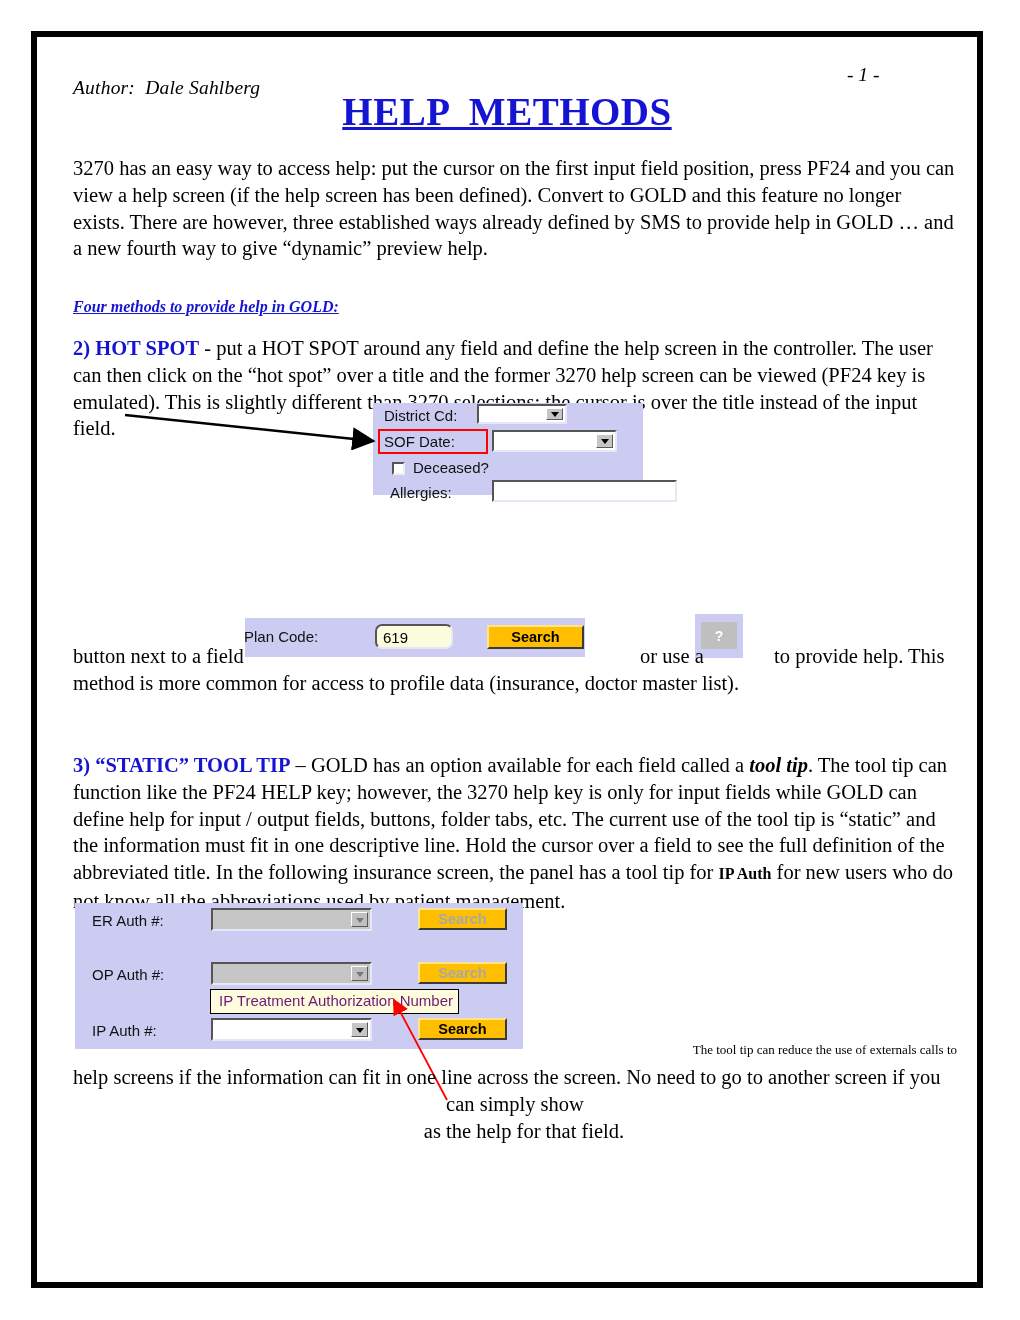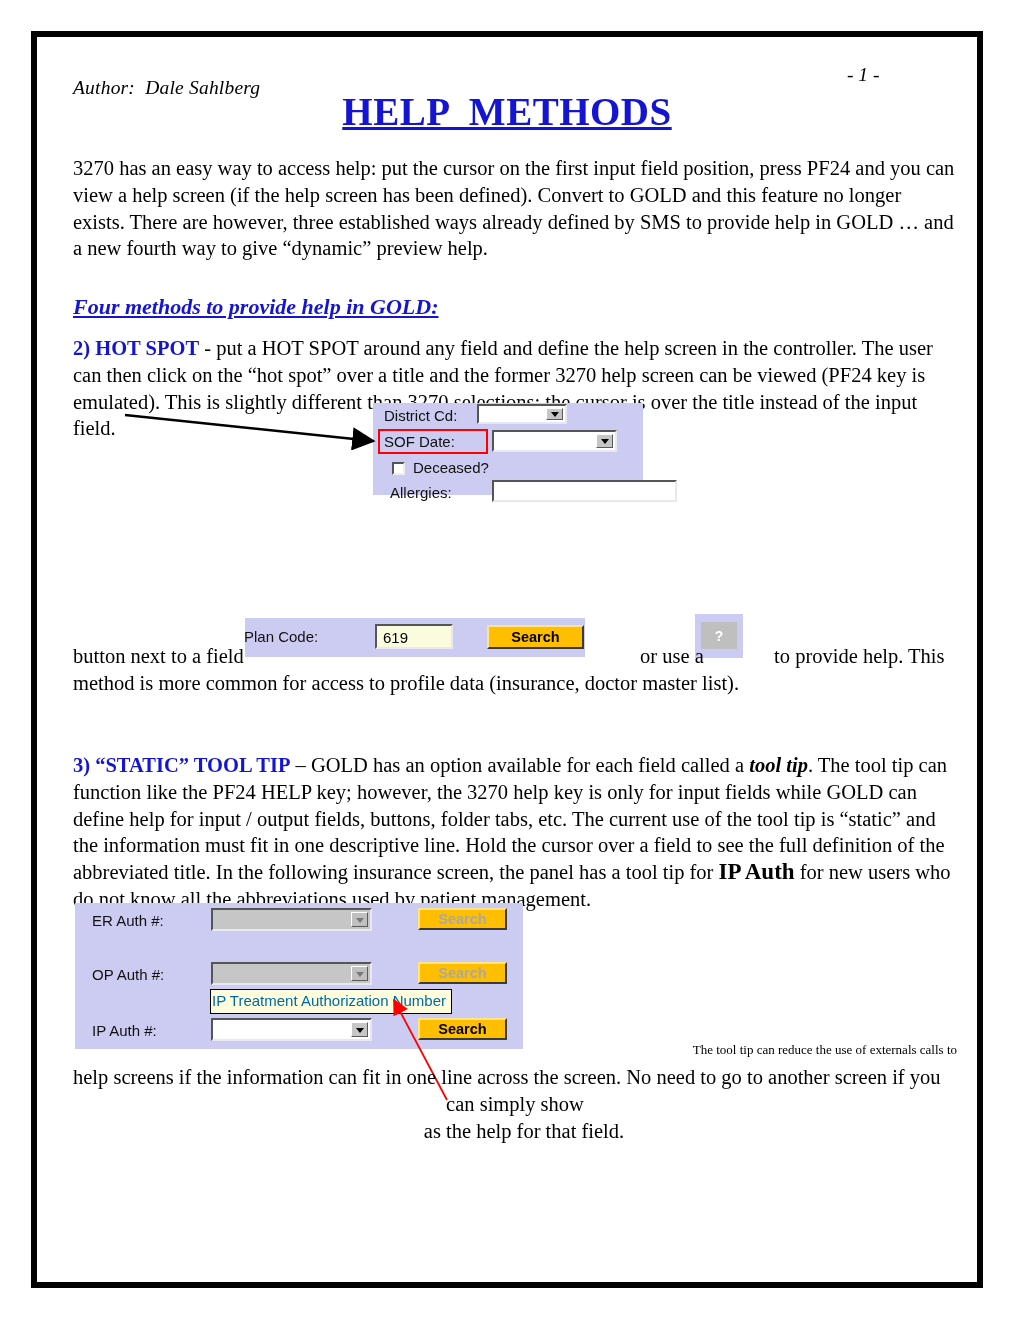--- a/index.html
+++ b/index.html
@@ -36,29 +36,29 @@
 
   
   .para{
     position:absolute;
     font-size:20.5px;line-height:26.8px;
     text-align:left;
   }
   .p-intro{left:36px;top:118px;width:884px;}
   .p-four{left:36px;top:257px;width:884px;
           font-weight:bold;font-style:italic;color:#1414d2;
-          text-decoration:underline;font-size:22px;}
+          text-decoration:underline;font-size:16px;}
   .p-hot{left:36px;top:298px;width:884px;}
   .p-prev{left:36px;top:466px;width:884px;}
   .p-search-head{left:36px;top:558px;width:884px;}
   .p-static{left:36px;top:715px;width:884px;}
 
   .blue{color:#1414d2;font-weight:bold;}
   .bi{font-weight:bold;font-style:italic;}
-  .bigger{font-size:23px;font-weight:bold;}
+  .bigger{font-size:16px;font-weight:bold;}
 
   
   .p-search-rest{
     position:absolute;left:36px;top:606px;width:884px;
     font-size:20.5px;line-height:26.8px;
   }
   .p-search-line2{
     position:absolute;left:36px;top:632px;width:884px;
     font-size:20.5px;line-height:26.8px;
   }
@@ -161,22 +161,22 @@
     pointer-events:none;
   }
 
   .tooltip{
     position:absolute;
     background:#fdfddd;
     border:1.5px solid #000;
     box-sizing:border-box;
     font-family:"Liberation Sans",sans-serif;
     font-size:15px;
-    color:#0369a1;
-    padding:2px 5px 2px 1px;
+    color:#701a75;
+    padding:2px 5px 2px 8px;
     white-space:nowrap;
     line-height:1.25;
   }
 
   svg.overlay{position:absolute;left:0;top:0;overflow:visible;}
 </style>
 </head>
 <body>
 
 <div class="page">
@@ -221,21 +221,21 @@
         <polygon points="0,0 9,4.5 0,9" fill="#ff0000"></polygon>
       </marker>
     </defs>
     <line x1="88" y1="378" x2="336" y2="404" stroke="#000" stroke-width="2.6" marker-end="url(#ah-black)"></line>
   </svg>
 
 
 
   <div class="gui" style="left:208px;top:581px;width:340px;height:39px;"></div>
   <div class="gui-label" style="left:207px;top:591px;text-align:center;">Plan Code:</div>
-  <div class="field cream" style="left:338px;top:587px;width:78px;height:25px;">
+  <div class="field cream" style="left:338px;top:587px;width:78px;height:25px;border-radius:7px;">
     <span class="field-text">619</span>
   </div>
   <div class="btn-search" style="left:450px;top:588px;width:97px;height:24px;">Search</div>
 
   <div class="gui" style="left:658px;top:577px;width:48px;height:44px;"></div>
   <div class="btn-q" style="left:664px;top:585px;width:36px;height:27px;">?</div>
 
   <div class="p-search-rest">
     <span>button next to a field</span>
     <span style="display:inline-block;width:386px;"></span>

